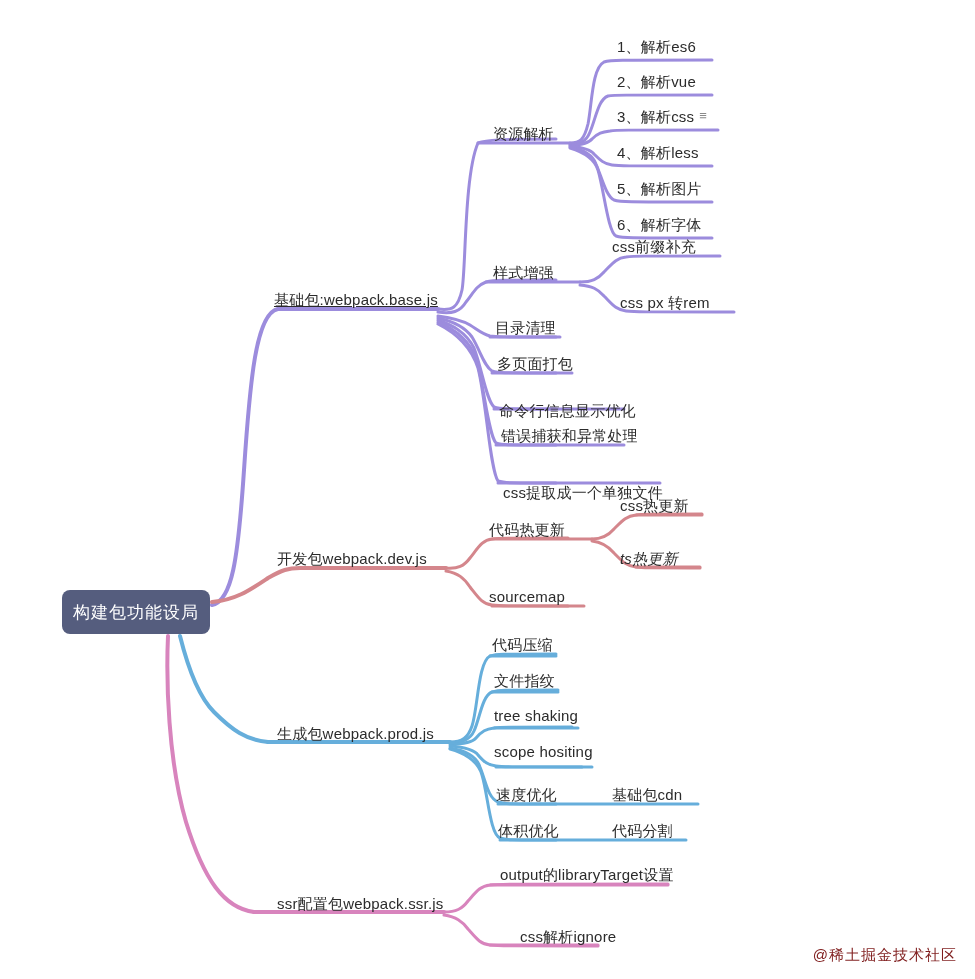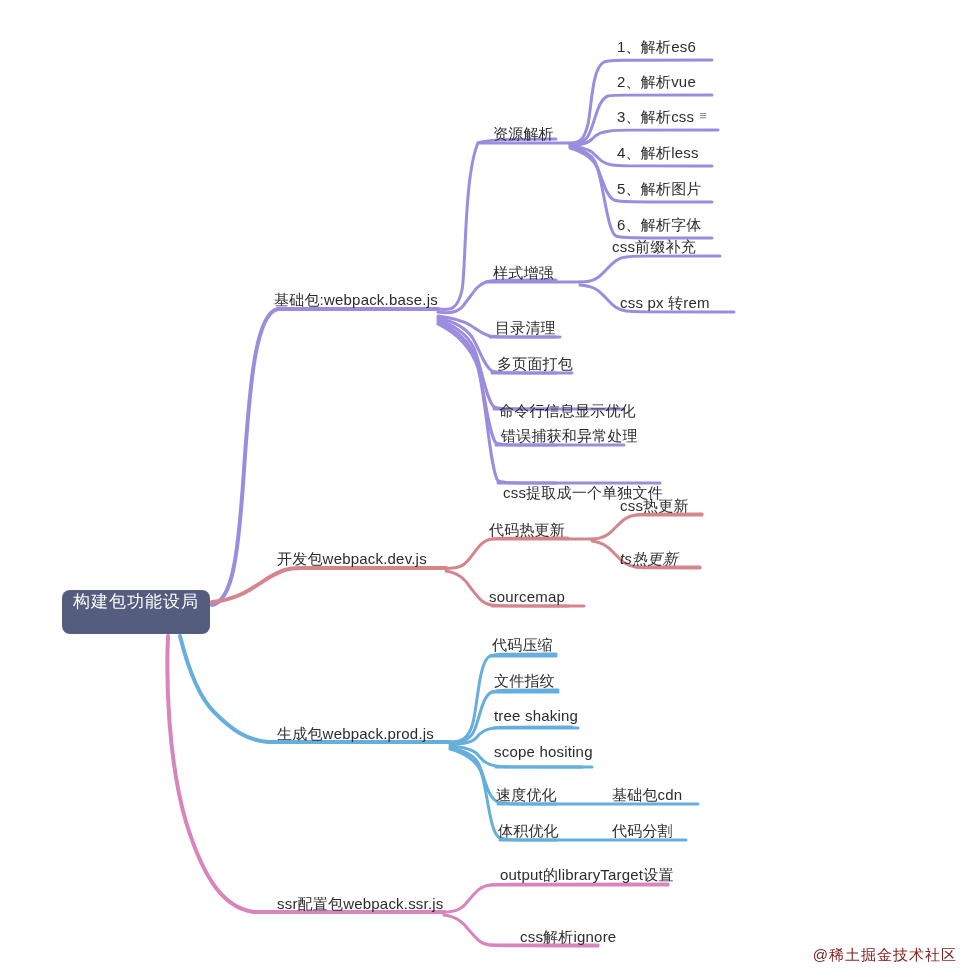--- a/index.html
+++ b/index.html
@@ -43,21 +43,21 @@
     position: absolute;
     left: 62px;
     top: 590px;
     width: 148px;
     height: 44px;
     background: #555d7e;
     border-radius: 8px;
     color: #ffffff;
     font-size: 17px;
     display: flex;
-    align-items: flex-start;
+    align-items: center;
     justify-content: center;
     letter-spacing: 1px;
     box-sizing: border-box;
   }
   #watermark {
     position: absolute;
     right: 18px;
     bottom: 14px;
     font-size: 15px;
     color: #7f1d1d;
@@ -155,21 +155,21 @@
       <path d="M444 915 C 456 917, 462 921, 468 929 C 476 938, 480 944, 490 945 C 498 946, 500 946, 598 946" stroke-width="3"></path>
       <path d="M490 885 L 668 885" stroke-width="3"></path>
       <path d="M490 945 L 598 945" stroke-width="3"></path>
     </g>
   </svg>
 
   <div id="root-node">
     <span>构建包功能设局</span>
   </div>
 
-  <div class="node-label lvl1" style="left:274px; top:292px;">基础包:webpack.base.js</div>
+  <div class="node-label lvl1" style="left:274px; top:292px;text-decoration:underline;">基础包:webpack.base.js</div>
 
   <div class="node-label lvl2" style="left:493px; top:126px;">资源解析</div>
   <div class="node-label lvl2" style="left:493px; top:265px;">样式增强</div>
   <div class="node-label lvl2" style="left:495px; top:320px;">目录清理</div>
   <div class="node-label lvl2" style="left:497px; top:356px;">多页面打包</div>
   <div class="node-label lvl2" style="left:499px; top:392px;margin-top:11px;">命令行信息显示优化</div>
   <div class="node-label lvl2" style="left:501px; top:428px;">错误捕获和异常处理</div>
   <div class="node-label lvl2" style="left:503px; top:466px;margin-top:19px;">css提取成一个单独文件</div>
 
   <div class="node-label lvl3" style="left:617px; top:39px;">1、解析es6</div>

